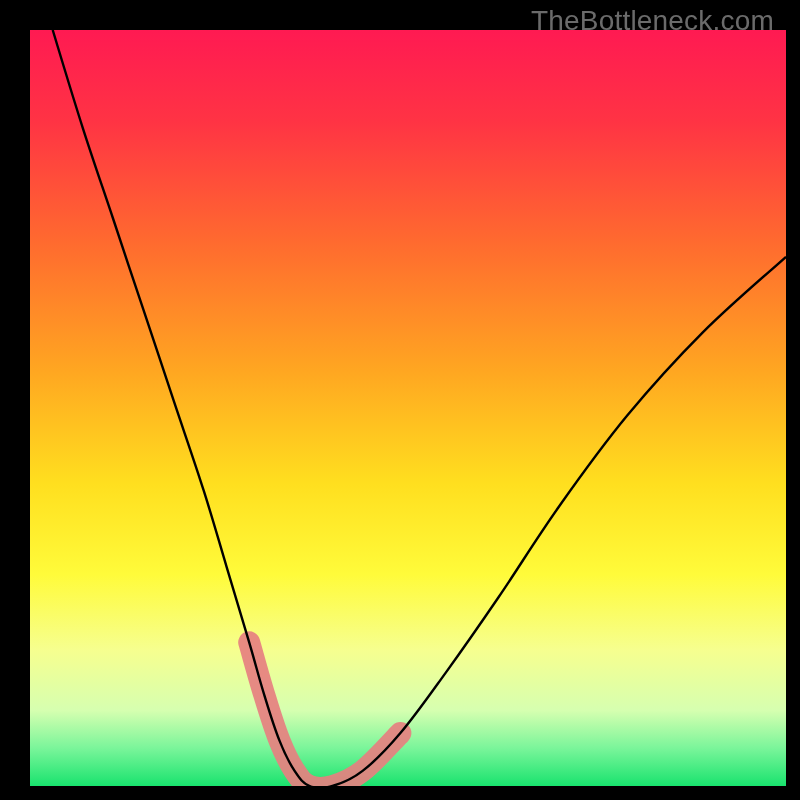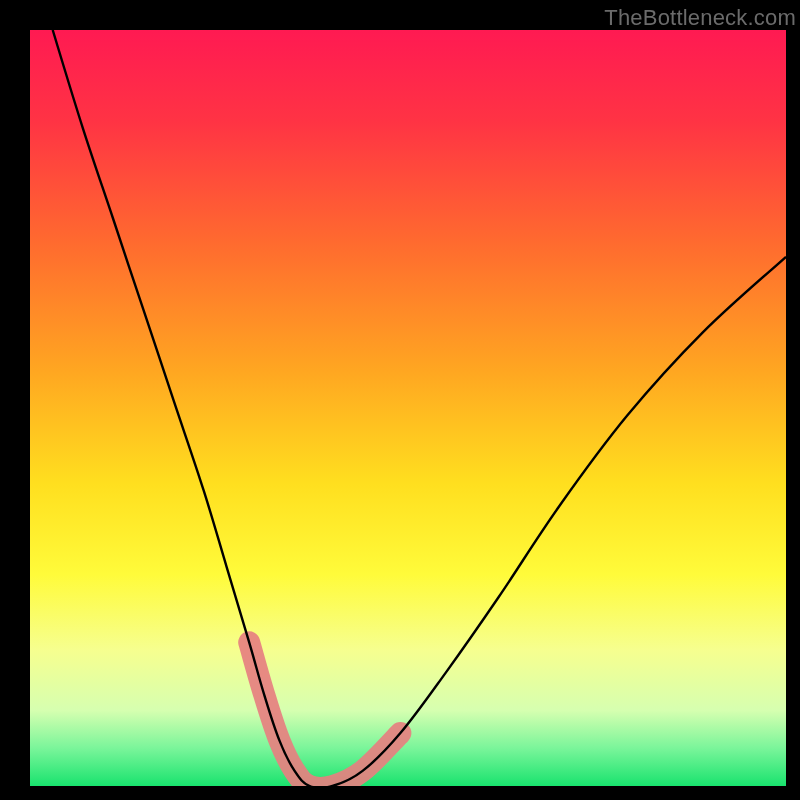--- a/index.html
+++ b/index.html
@@ -7,23 +7,23 @@
     width: 800px;
     height: 800px;
     background: #000;
     position: relative;
     font-family: Arial, Helvetica, sans-serif;
     overflow: hidden;
   }
   .watermark {
     position: absolute;
     top: 5px;
-    right: 4px;
+    right: 26px;
     color: #6b6b6b;
-    font-size: 22px;
+    font-size: 28px;
     font-weight: 500;
     z-index: 10;
     letter-spacing: 0.2px;
   }
   .plot {
     position: absolute;
     left: 30px;
     top: 30px;
     width: 756px;
     height: 756px;

